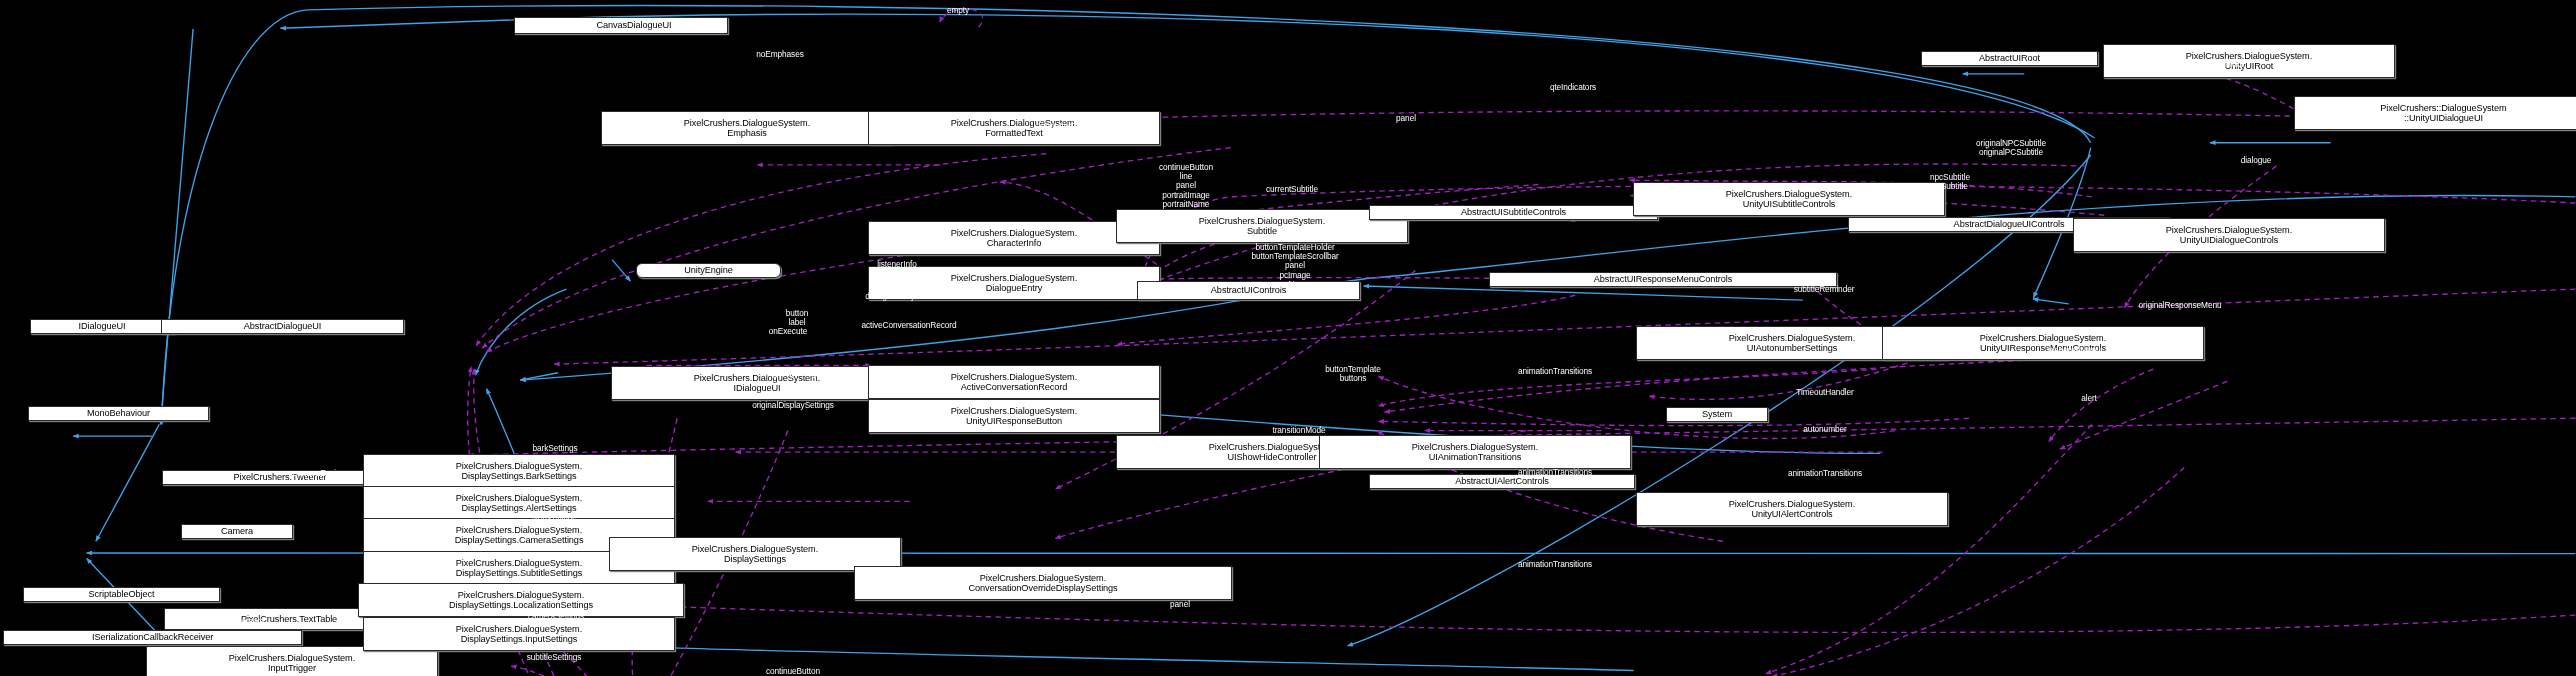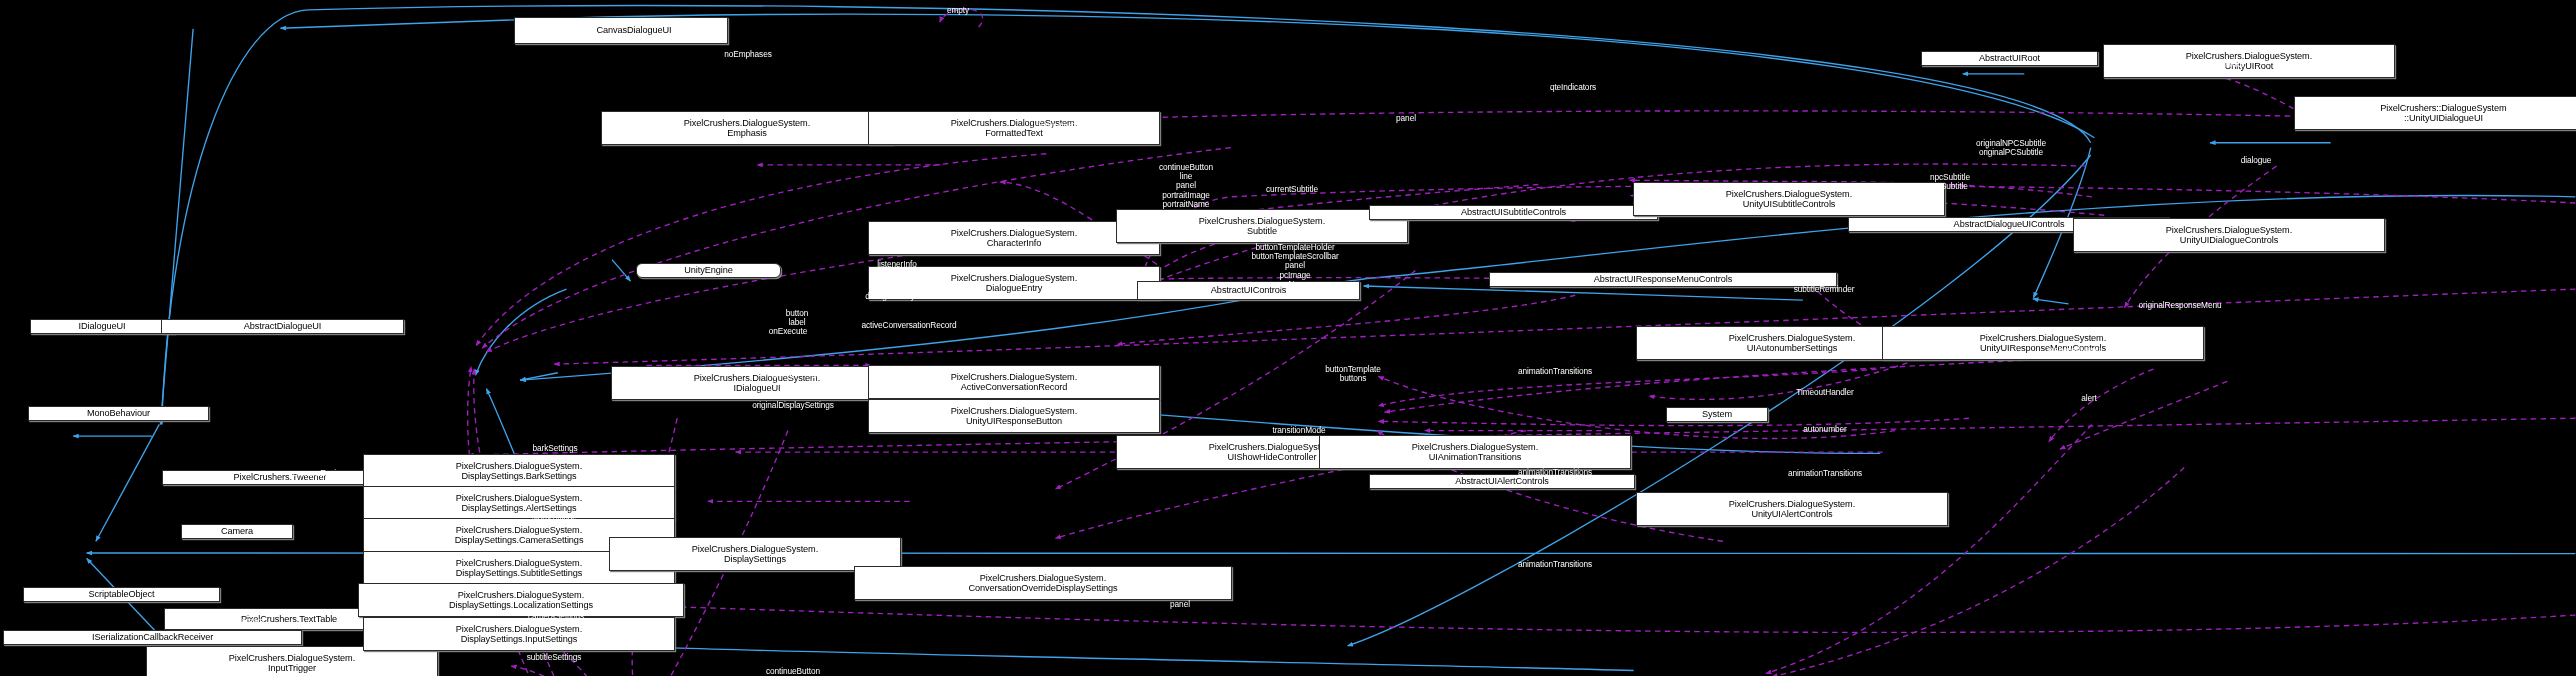--- a/index.html
+++ b/index.html
@@ -192,21 +192,21 @@
       <path d="M1100,680 C1060,850 1000,1050 1040,1170"></path>
       <path d="M1280,700 C1200,900 1100,1080 1050,1172"></path>
 
       <path d="M4186,680 C3000,700 1500,720 760,740"></path>
       <path d="M4186,470 C3400,500 2000,560 900,592"></path>
       <path d="M4186,200 C3200,170 1800,170 1010,230"></path>
     </g>
   </svg>
 <div class="node" style="left: 29.5px; top: 319px; width: 145px; height: 15.4px;">IDialogueUI</div>
     <div class="node" style="left: 161px; top: 319px; width: 243px; height: 15.4px;">AbstractDialogueUI</div>
-    <div class="node" style="left: 514px; top: 16.6px; width: 214px; height: 27px; padding-left: 26px;">CanvasDialogueUI</div>
+    <div class="node" style="left: 514px; top: 16.6px; width: 214px; height: 17px; padding-left: 26px;">CanvasDialogueUI</div>
     <div class="node" style="left: 601px; top: 111px; width: 292px; height: 34px;">PixelCrushers.DialogueSystem.
 Emphasis</div>
     <div class="node" style="left: 868px; top: 111px; width: 292px; height: 34px;">PixelCrushers.DialogueSystem.
 FormattedText</div>
     <div class="node" style="left: 636px; top: 263px; width: 145px; height: 15.4px; border-radius: 6px;">UnityEngine</div>
     <div class="node" style="left: 868px; top: 221px; width: 292px; height: 34px;">PixelCrushers.DialogueSystem.
 CharacterInfo</div>
     <div class="node" style="left: 868px; top: 266px; width: 292px; height: 34px;">PixelCrushers.DialogueSystem.
 DialogueEntry</div>
     <div class="node" style="left: 611px; top: 366px; width: 292px; height: 34px;">PixelCrushers.DialogueSystem.
@@ -260,21 +260,21 @@
 UnityUISubtitleControls</div>
     <div class="node" style="left: 1812px; top: 217px; width: 322px; height: 15.4px; margin-left: 36px;">AbstractDialogueUIControls</div>
     <div class="node" style="left: 2073px; top: 218px; width: 312px; height: 34px;">PixelCrushers.DialogueSystem.
 UnityUIDialogueControls</div>
     <div class="node" style="left: 1921px; top: 51px; width: 177px; height: 15.4px;">AbstractUIRoot</div>
     <div class="node" style="left: 2103px; top: 44px; width: 292px; height: 34px;">PixelCrushers.DialogueSystem.
 UnityUIRoot</div>
     <div class="node" style="left: 2294px; top: 96px; width: 299px; height: 34px;">PixelCrushers::DialogueSystem
 ::UnityUIDialogueUI</div>
     <div class="elabel" style="left: 958px; top: 11px;">empty</div>
-    <div class="elabel" style="left: 748px; top: 55px;">noEmphases</div>
+    <div class="elabel" style="left: 780px; top: 55px;">noEmphases</div>
     <div class="elabel" style="left: 2222px; top: 65px;">unityUIRoot</div>
     <div class="elabel" style="left: 1573px; top: 88px;">qteIndicators</div>
     <div class="elabel" style="left: 1063px; top: 127px;">formattedText</div>
     <div class="elabel" style="left: 1406px; top: 119px;">panel</div>
     <div class="elabel" style="left: 2011px; top: 148px;">originalNPCSubtitle
 originalPCSubtitle</div>
     <div class="elabel" style="left: 2256px; top: 161px;">dialogue</div>
     <div class="elabel" style="left: 1186px; top: 186px;">continueButton
 line
 panel

